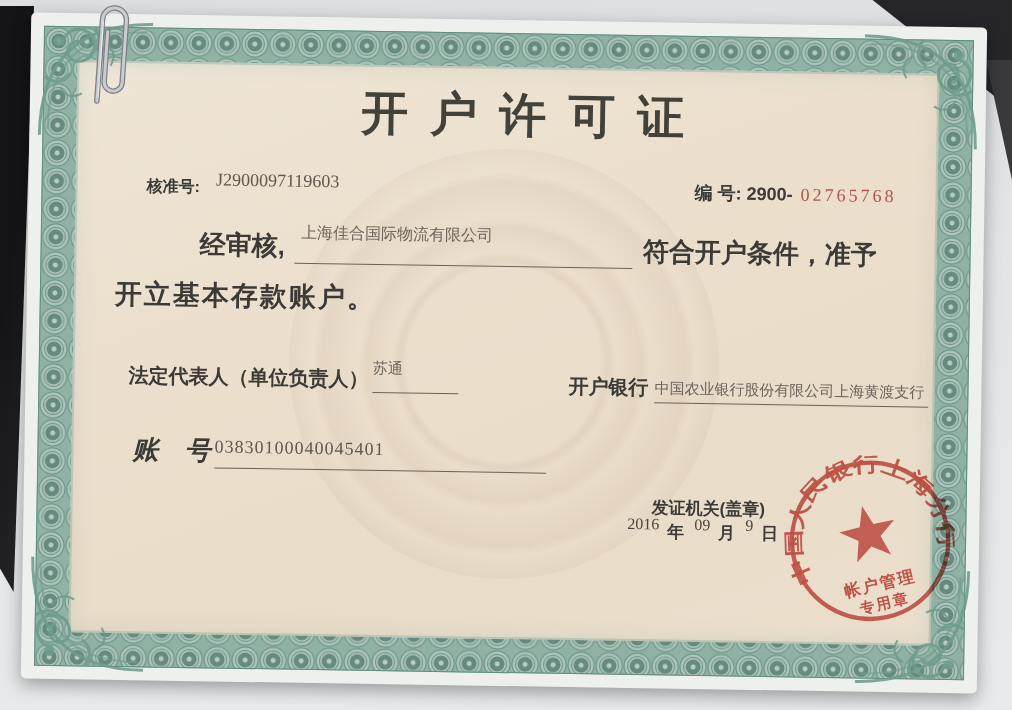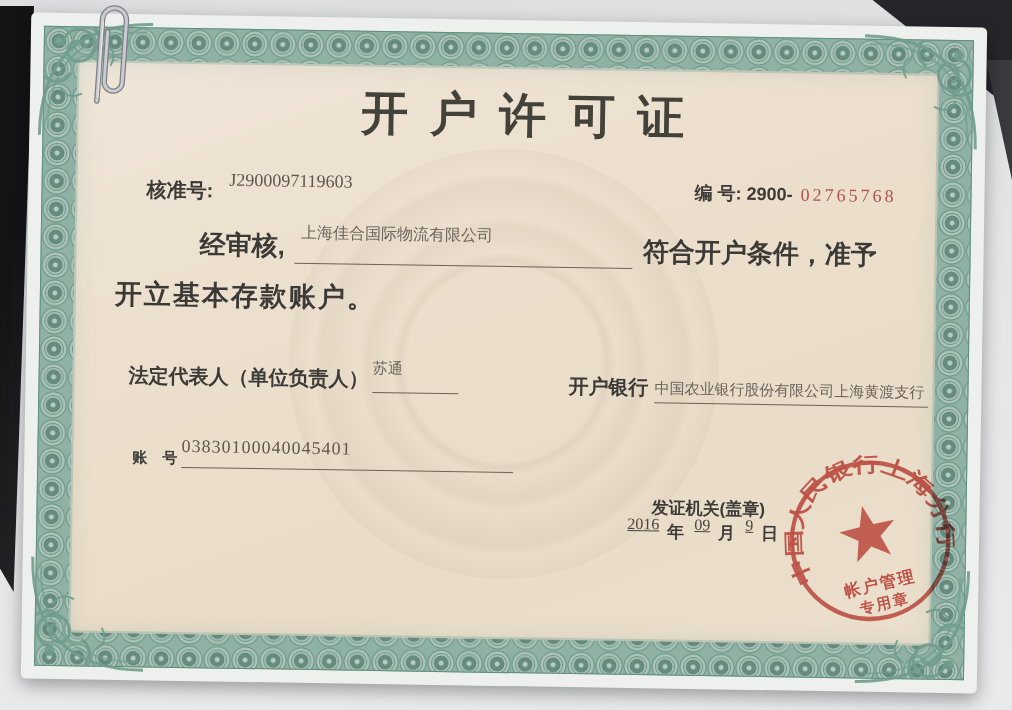--- a/index.html
+++ b/index.html
@@ -50,48 +50,48 @@
 
   
   .content{position:absolute;left:0;top:0;width:956px;height:666px;color:#3b3a36;}
   .title{position:absolute;left:0;right:0;top:64px;text-align:center;
     transform:translateX(26px);
     font-family:"Liberation Serif","DejaVu Serif",serif;font-weight:700;
     font-size:47px;letter-spacing:22px;color:#42413a;}
   .lbl{font-weight:700;color:#3b3a36;}
   .val{font-family:"Liberation Serif","DejaVu Serif",serif;color:#5d574e;}
   .row-approval{position:absolute;left:118px;top:154px;display:flex;align-items:flex-start;}
-  .row-approval .lbl{font-size:20px;padding-top:8px;}
+  .row-approval .lbl{font-size:16px;padding-top:8px;}
   .row-approval .val{font-size:18px;margin-left:16px;}
   .row-serial{position:absolute;left:666px;top:158px;display:flex;align-items:baseline;}
   .row-serial .lbl{font-size:18px;}
   .serial-red{font-family:"Liberation Serif","DejaVu Serif",serif;font-size:18px;
     color:#b1534c;letter-spacing:3px;margin-left:8px;}
   .row-review{position:absolute;left:172px;top:200px;display:flex;align-items:flex-end;}
   .row-review .lead,.row-review .tail{font-size:26px;font-weight:700;}
   .fill{position:relative;border-bottom:1.5px solid #6b6257;display:flex;align-items:flex-end;}
   .fill-company{width:338px;height:46px;margin:0 10px;}
   .fill-company .val{font-size:16px;color:#6b655c;padding:0 0 22px 6px;line-height:1;}
   .row-open{position:absolute;left:88px;top:262px;font-size:27px;font-weight:700;letter-spacing:2px;}
   .row-rep{position:absolute;left:103px;top:340px;display:flex;align-items:flex-end;}
   .row-rep .lbl{font-size:20px;}
   .fill-rep{width:86px;height:34px;margin-left:4px;}
   .fill-rep .val{font-size:15px;color:#6b655c;padding-bottom:14px;text-align:right;}
   .row-bank{position:absolute;left:543px;top:322px;display:flex;align-items:flex-end;}
   .row-bank .lbl{font-size:20px;padding-bottom:2px;}
   .fill-bank{width:274px;height:58px;margin-left:6px;}
   .fill-bank .val{font-size:15px;color:#6b655c;line-height:21px;padding-bottom:3px;}
   .row-acct{position:absolute;left:108px;top:416px;display:flex;align-items:flex-end;}
-  .row-acct .lbl{font-size:15px;}
+  .row-acct .lbl{font-size:26px;font-style:italic;}
   .fill-acct{width:332px;height:36px;margin-left:4px;}
   .fill-acct .val{font-size:18px;letter-spacing:1px;padding-bottom:10px;}
   .row-issuer{position:absolute;left:628px;top:474px;font-size:17px;font-weight:700;}
   .row-date{position:absolute;left:604px;top:498px;display:flex;align-items:flex-end;}
   .row-date .num{font-family:"Liberation Serif","DejaVu Serif",serif;font-size:16px;
-    color:#4a453e;transform:translateY(-10px);display:inline-block;text-decoration:underline;}
+    color:#4a453e;transform:translateY(-10px);display:inline-block;}
   .row-date .char{font-size:17px;font-weight:700;margin:0 10px 0 8px;}
 
   .seal{position:absolute;left:758px;top:426px;width:178px;height:178px;
     transform:rotate(-14deg);opacity:.88;mix-blend-mode:multiply;}
 
   .paperclip{position:absolute;left:84px;top:-2px;width:56px;height:116px;
     transform:rotate(4deg);z-index:5;}
 </style>
 </head>
 <body>

